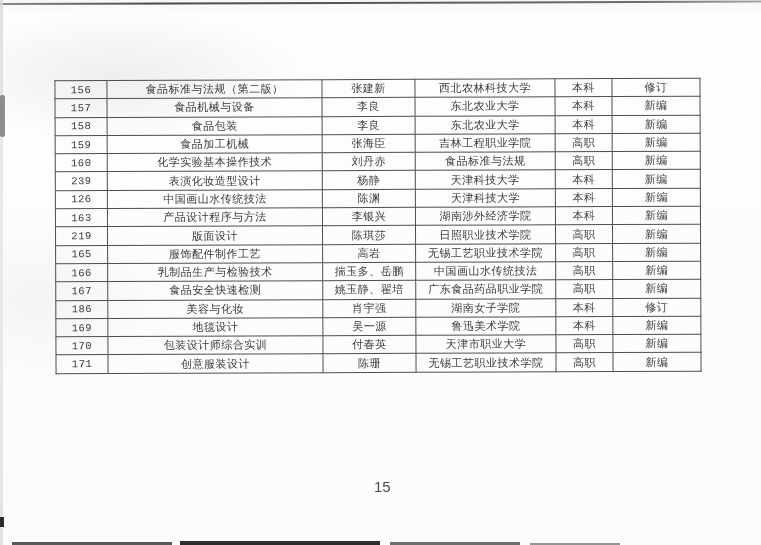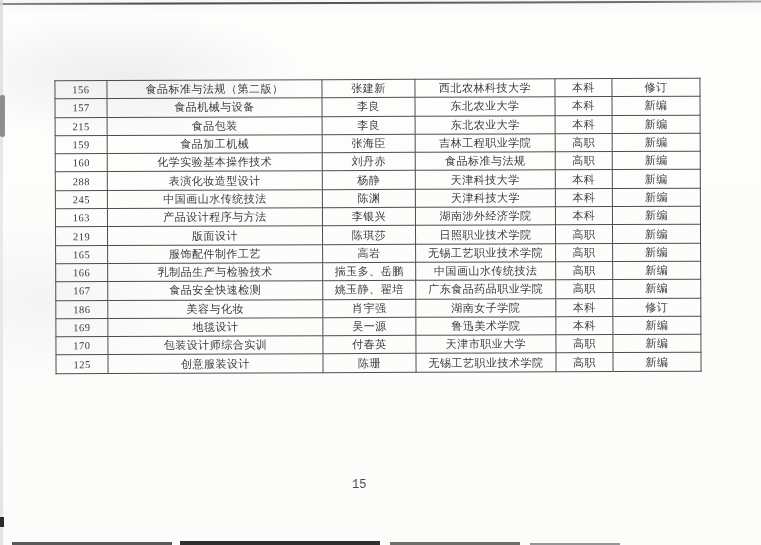--- a/index.html
+++ b/index.html
@@ -70,28 +70,28 @@
     padding: 0 2px;
     text-align: center;
     vertical-align: middle;
     font-family: "Liberation Serif", "DejaVu Serif", serif;
     font-size: 11px;
     color: #3a3a3c;
     letter-spacing: 0.5px;
     white-space: nowrap;
     overflow: hidden;
   }
-  table.booklist td.c-no { font-family: Liberation Serif, serif; letter-spacing: 0.5px; font-size: 10.5px; }
+  table.booklist td.c-no { font-family: Liberation Mono, monospace; letter-spacing: 0.5px; font-size: 10.5px; }
   .page-number {
     position: absolute;
-    left: 352px;
+    left: 374px;
     top: 478px;
-    font-size: 12px;
+    font-size: 15px;
     color: #4b4b4e;
-    font-family: Liberation Mono, monospace;
+    font-family: Liberation Sans, sans-serif;
   }
 </style>
 </head>
 <body>
 
 <div class="scan">
 
   <div class="edge-top"></div>
   <div class="edge-left"></div>
   <div class="edge-left-mark"></div>
@@ -122,21 +122,21 @@
           </tr>
           <tr>
             <td class="c-no">157</td>
             <td class="c-title">食品机械与设备</td>
             <td class="c-author">李良</td>
             <td class="c-institution">东北农业大学</td>
             <td class="c-level">本科</td>
             <td class="c-status">新编</td>
           </tr>
           <tr>
-            <td class="c-no">215</td>
+            <td class="c-no">158</td>
             <td class="c-title">食品包装</td>
             <td class="c-author">李良</td>
             <td class="c-institution">东北农业大学</td>
             <td class="c-level">本科</td>
             <td class="c-status">新编</td>
           </tr>
           <tr>
             <td class="c-no">159</td>
             <td class="c-title">食品加工机械</td>
             <td class="c-author">张海臣</td>
@@ -146,29 +146,29 @@
           </tr>
           <tr>
             <td class="c-no">160</td>
             <td class="c-title">化学实验基本操作技术</td>
             <td class="c-author">刘丹赤</td>
             <td class="c-institution">食品标准与法规</td>
             <td class="c-level">高职</td>
             <td class="c-status">新编</td>
           </tr>
           <tr>
-            <td class="c-no">288</td>
+            <td class="c-no">239</td>
             <td class="c-title">表演化妆造型设计</td>
             <td class="c-author">杨静</td>
             <td class="c-institution">天津科技大学</td>
             <td class="c-level">本科</td>
             <td class="c-status">新编</td>
           </tr>
           <tr>
-            <td class="c-no">245</td>
+            <td class="c-no">126</td>
             <td class="c-title">中国画山水传统技法</td>
             <td class="c-author">陈渊</td>
             <td class="c-institution">天津科技大学</td>
             <td class="c-level">本科</td>
             <td class="c-status">新编</td>
           </tr>
           <tr>
             <td class="c-no">163</td>
             <td class="c-title">产品设计程序与方法</td>
             <td class="c-author">李银兴</td>
@@ -226,21 +226,21 @@
           </tr>
           <tr>
             <td class="c-no">170</td>
             <td class="c-title">包装设计师综合实训</td>
             <td class="c-author">付春英</td>
             <td class="c-institution">天津市职业大学</td>
             <td class="c-level">高职</td>
             <td class="c-status">新编</td>
           </tr>
           <tr>
-            <td class="c-no">125</td>
+            <td class="c-no">171</td>
             <td class="c-title">创意服装设计</td>
             <td class="c-author">陈珊</td>
             <td class="c-institution">无锡工艺职业技术学院</td>
             <td class="c-level">高职</td>
             <td class="c-status">新编</td>
           </tr>
         </tbody>
     </table>
   </div>
 

